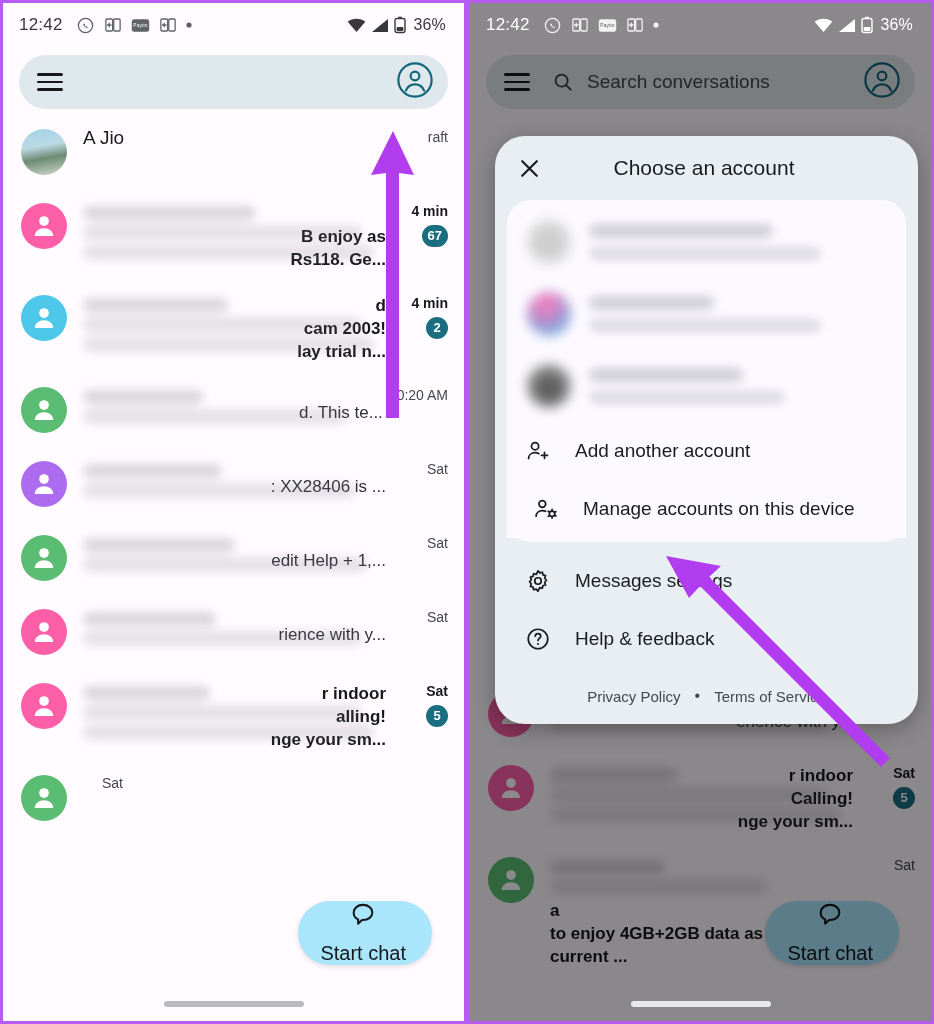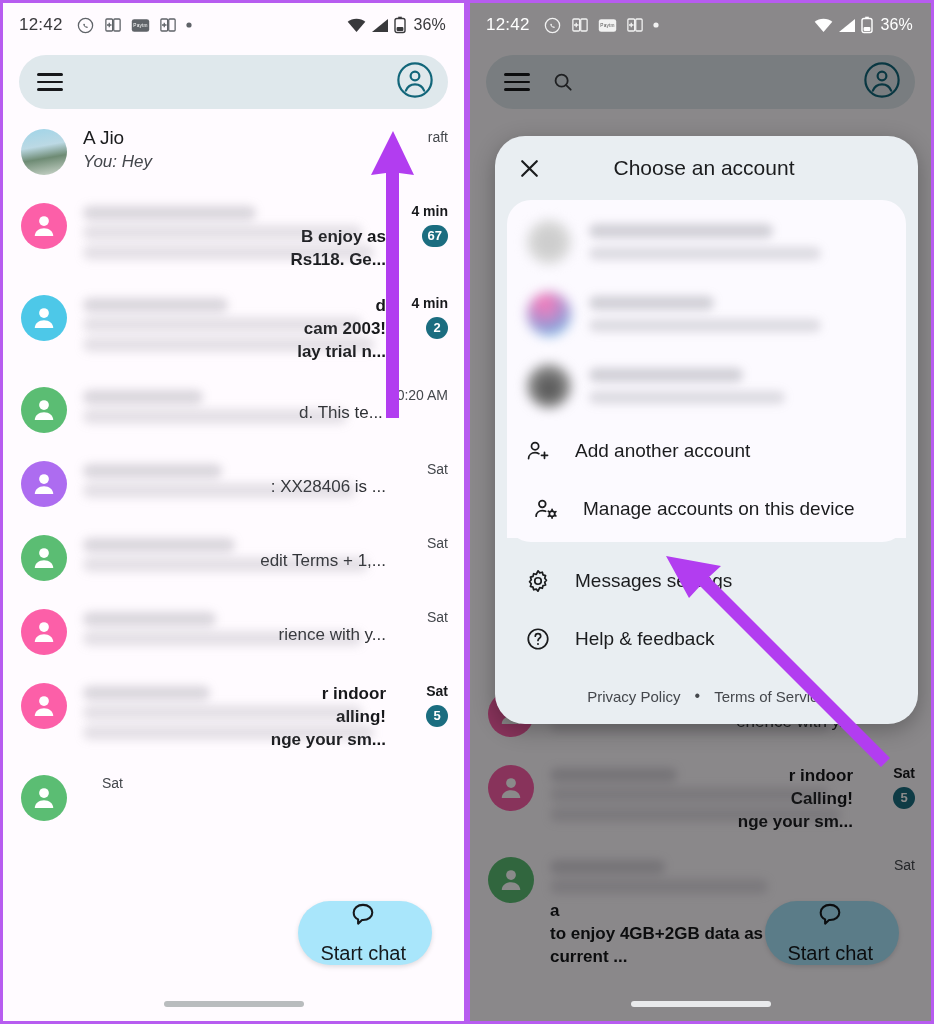--- a/index.html
+++ b/index.html
@@ -257,21 +257,20 @@
         </span>
       </div>
     </div>
 
     <div class="convlist">
 
       <div class="conv">
         <div class="av photo"></div>
         <div class="conv-body">
           <div class="conv-name">A Jio</div>
-          <div class="conv-snip draft">You: Hey</div>
         </div>
         <div class="conv-meta">
           <div class="conv-time">raft</div>
         </div>
       </div>
 
       <div class="conv">
         <div class="av" style="background:#fc5fa8">
           <svg viewBox="0 0 24 24" fill="#fff">
               <circle cx="12" cy="8" r="3.9"></circle>
@@ -349,21 +348,21 @@
       <div class="conv">
         <div class="av" style="background:#5bbd73">
           <svg viewBox="0 0 24 24" fill="#fff">
               <circle cx="12" cy="8" r="3.9"></circle>
               <path d="M4.6 20c0-3.8 3.3-6.3 7.4-6.3s7.4 2.5 7.4 6.3z"></path>
             </svg>
         </div>
         <div class="conv-body">
           <div class="blurline t" style="width:50%"></div>
           <div class="blurline" style="width:94%"></div>
-          <div class="snip-real normal" style="margin-top:-28px">edit Terms + 1,...</div>
+          <div class="snip-real normal" style="margin-top:-28px">edit Help + 1,...</div>
         </div>
         <div class="conv-meta">
           <div class="conv-time">Sat</div>
         </div>
       </div>
 
       <div class="conv">
         <div class="av" style="background:#fc5fa8">
           <svg viewBox="0 0 24 24" fill="#fff">
               <circle cx="12" cy="8" r="3.9"></circle>
@@ -495,20 +494,21 @@
             <i></i>
             <i></i>
             <i></i>
           </div>
         <span class="search-icon ic">
           <svg width="22" height="22" viewBox="0 0 24 24" fill="none" stroke="#3a3c40" stroke-width="2">
               <circle cx="10.5" cy="10.5" r="6.6"></circle>
               <path d="M15.4 15.4 20.4 20.4" stroke-linecap="round"></path>
             </svg>
         </span>
+        <div class="search-text">Search conversations</div>
         <span class="avatar-btn">
           <svg width="38" height="38" viewBox="0 0 40 40" fill="none" stroke="#12667a" stroke-width="2.3">
             <circle cx="20" cy="20" r="17.5"></circle>
               <circle cx="20" cy="15.8" r="4.6"></circle>
             <path d="M10.4 31.2c1.6-4.2 5.2-6.6 9.6-6.6s8 2.4 9.6 6.6" stroke-linecap="round"></path>
           </svg>
         </span>
       </div>
     </div>
 

